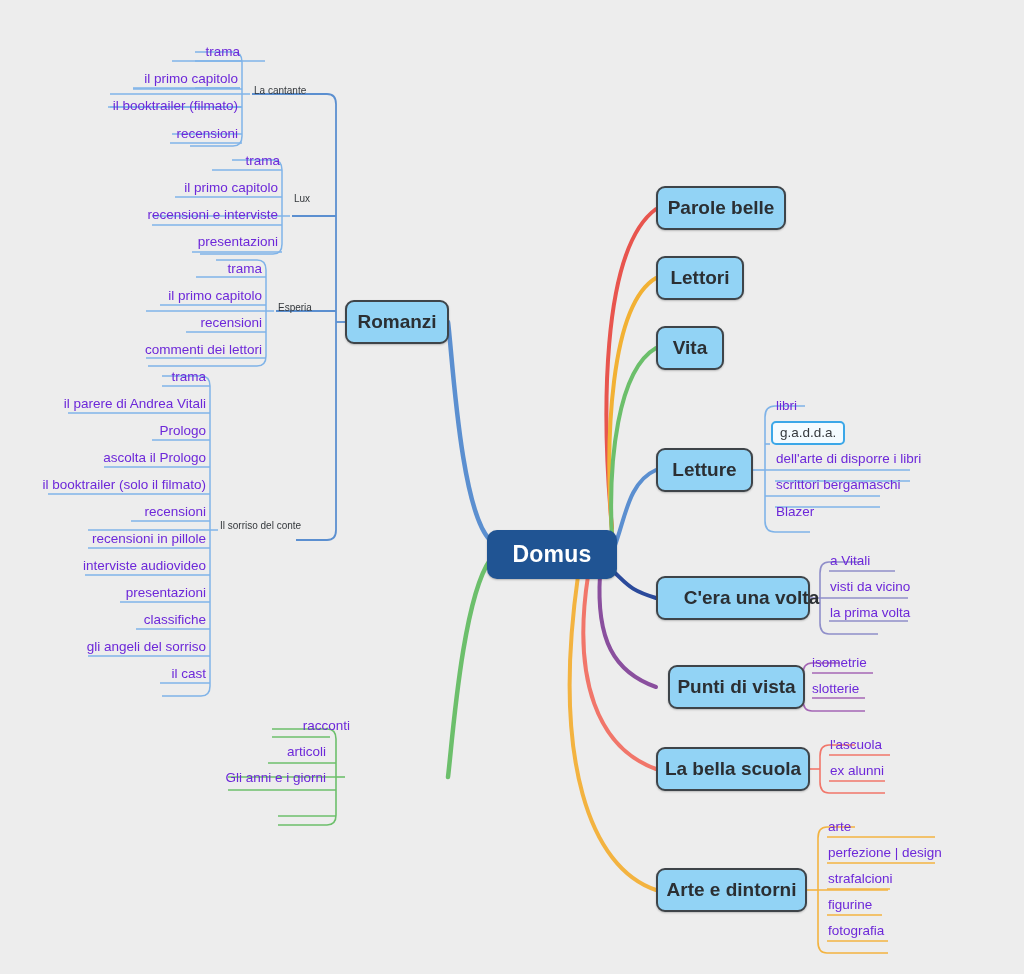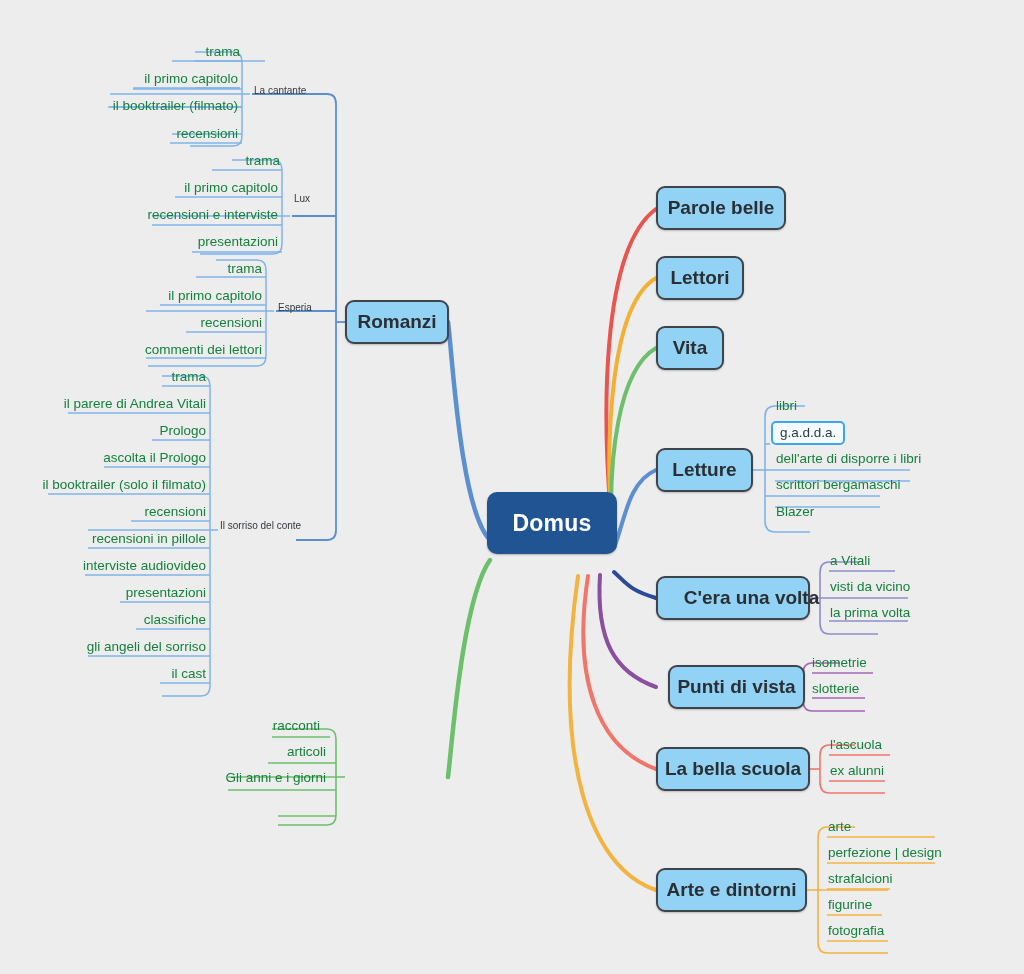--- a/index.html
+++ b/index.html
@@ -48,21 +48,21 @@
     font-size: 19px;
     font-weight: 600;
     border: 2.5px solid #3e4449;
     box-shadow: 0 1px 2px rgba(0,0,0,.22);
   }
 
   
   .leaf {
     position: absolute;
     font-size: 13.5px;
-    color: #15803d;
+    color: #6d28d9;
     white-space: nowrap;
     z-index: 6;
     line-height: 1;
   }
   .leaf.right { text-align: left; }
   .leaf.left  { text-align: right; }
 
   .leaf-sel {
     position: absolute;
     font-size: 13.5px;
@@ -252,21 +252,21 @@
       <path d="M336,739 C336,733 333,729 327,729 L272,729"></path>
       <path d="M336,815 C336,821 333,825 327,825 L278,825"></path>
       <path d="M336,777 L228,777"></path>
       <path d="M272,737 L330,737"></path>
       <path d="M268,763 L336,763"></path>
       <path d="M228,790 L336,790"></path>
       <path d="M278,816 L336,816"></path>
     </g>
   </svg>
 
-  <div class="node node-root" style="left:487px; top:492px; width:130px; height:62px;">
+  <div class="node node-root" style="left:487px; top:530px; width:130px; height:49px;">
     <span>Domus</span>
   </div>
 
   <div class="node node-main" style="left:656px; top:186px; width:130px; height:44px;">
     <span>Parole belle</span>
   </div>
 
   <div class="node node-main" style="left:656px; top:256px; width:88px; height:44px;">
     <span>Lettori</span>
   </div>
@@ -348,17 +348,17 @@
   <div class="leaf left" style="left:0px; top:451px; width:206px;">ascolta il Prologo</div>
   <div class="leaf left" style="left:0px; top:478px; width:206px;">il booktrailer (solo il filmato)</div>
   <div class="leaf left" style="left:0px; top:505px; width:206px;">recensioni</div>
   <div class="leaf left" style="left:0px; top:532px; width:206px;">recensioni in pillole</div>
   <div class="leaf left" style="left:0px; top:559px; width:206px;">interviste audiovideo</div>
   <div class="leaf left" style="left:0px; top:586px; width:206px;">presentazioni</div>
   <div class="leaf left" style="left:0px; top:613px; width:206px;">classifiche</div>
   <div class="leaf left" style="left:0px; top:640px; width:206px;">gli angeli del sorriso</div>
   <div class="leaf left" style="left:0px; top:667px; width:206px;">il cast</div>
 
-  <div class="leaf left" style="left:0px; top:719px; width:320px;">racconti</div>
+  <div class="leaf left" style="left:0px; top:719px; width:350px;">racconti</div>
   <div class="leaf left" style="left:0px; top:745px; width:326px;">articoli</div>
   <div class="leaf left" style="left:0px; top:771px; width:326px;">Gli anni e i giorni</div>
 
 </div>
 
 </body></html>

